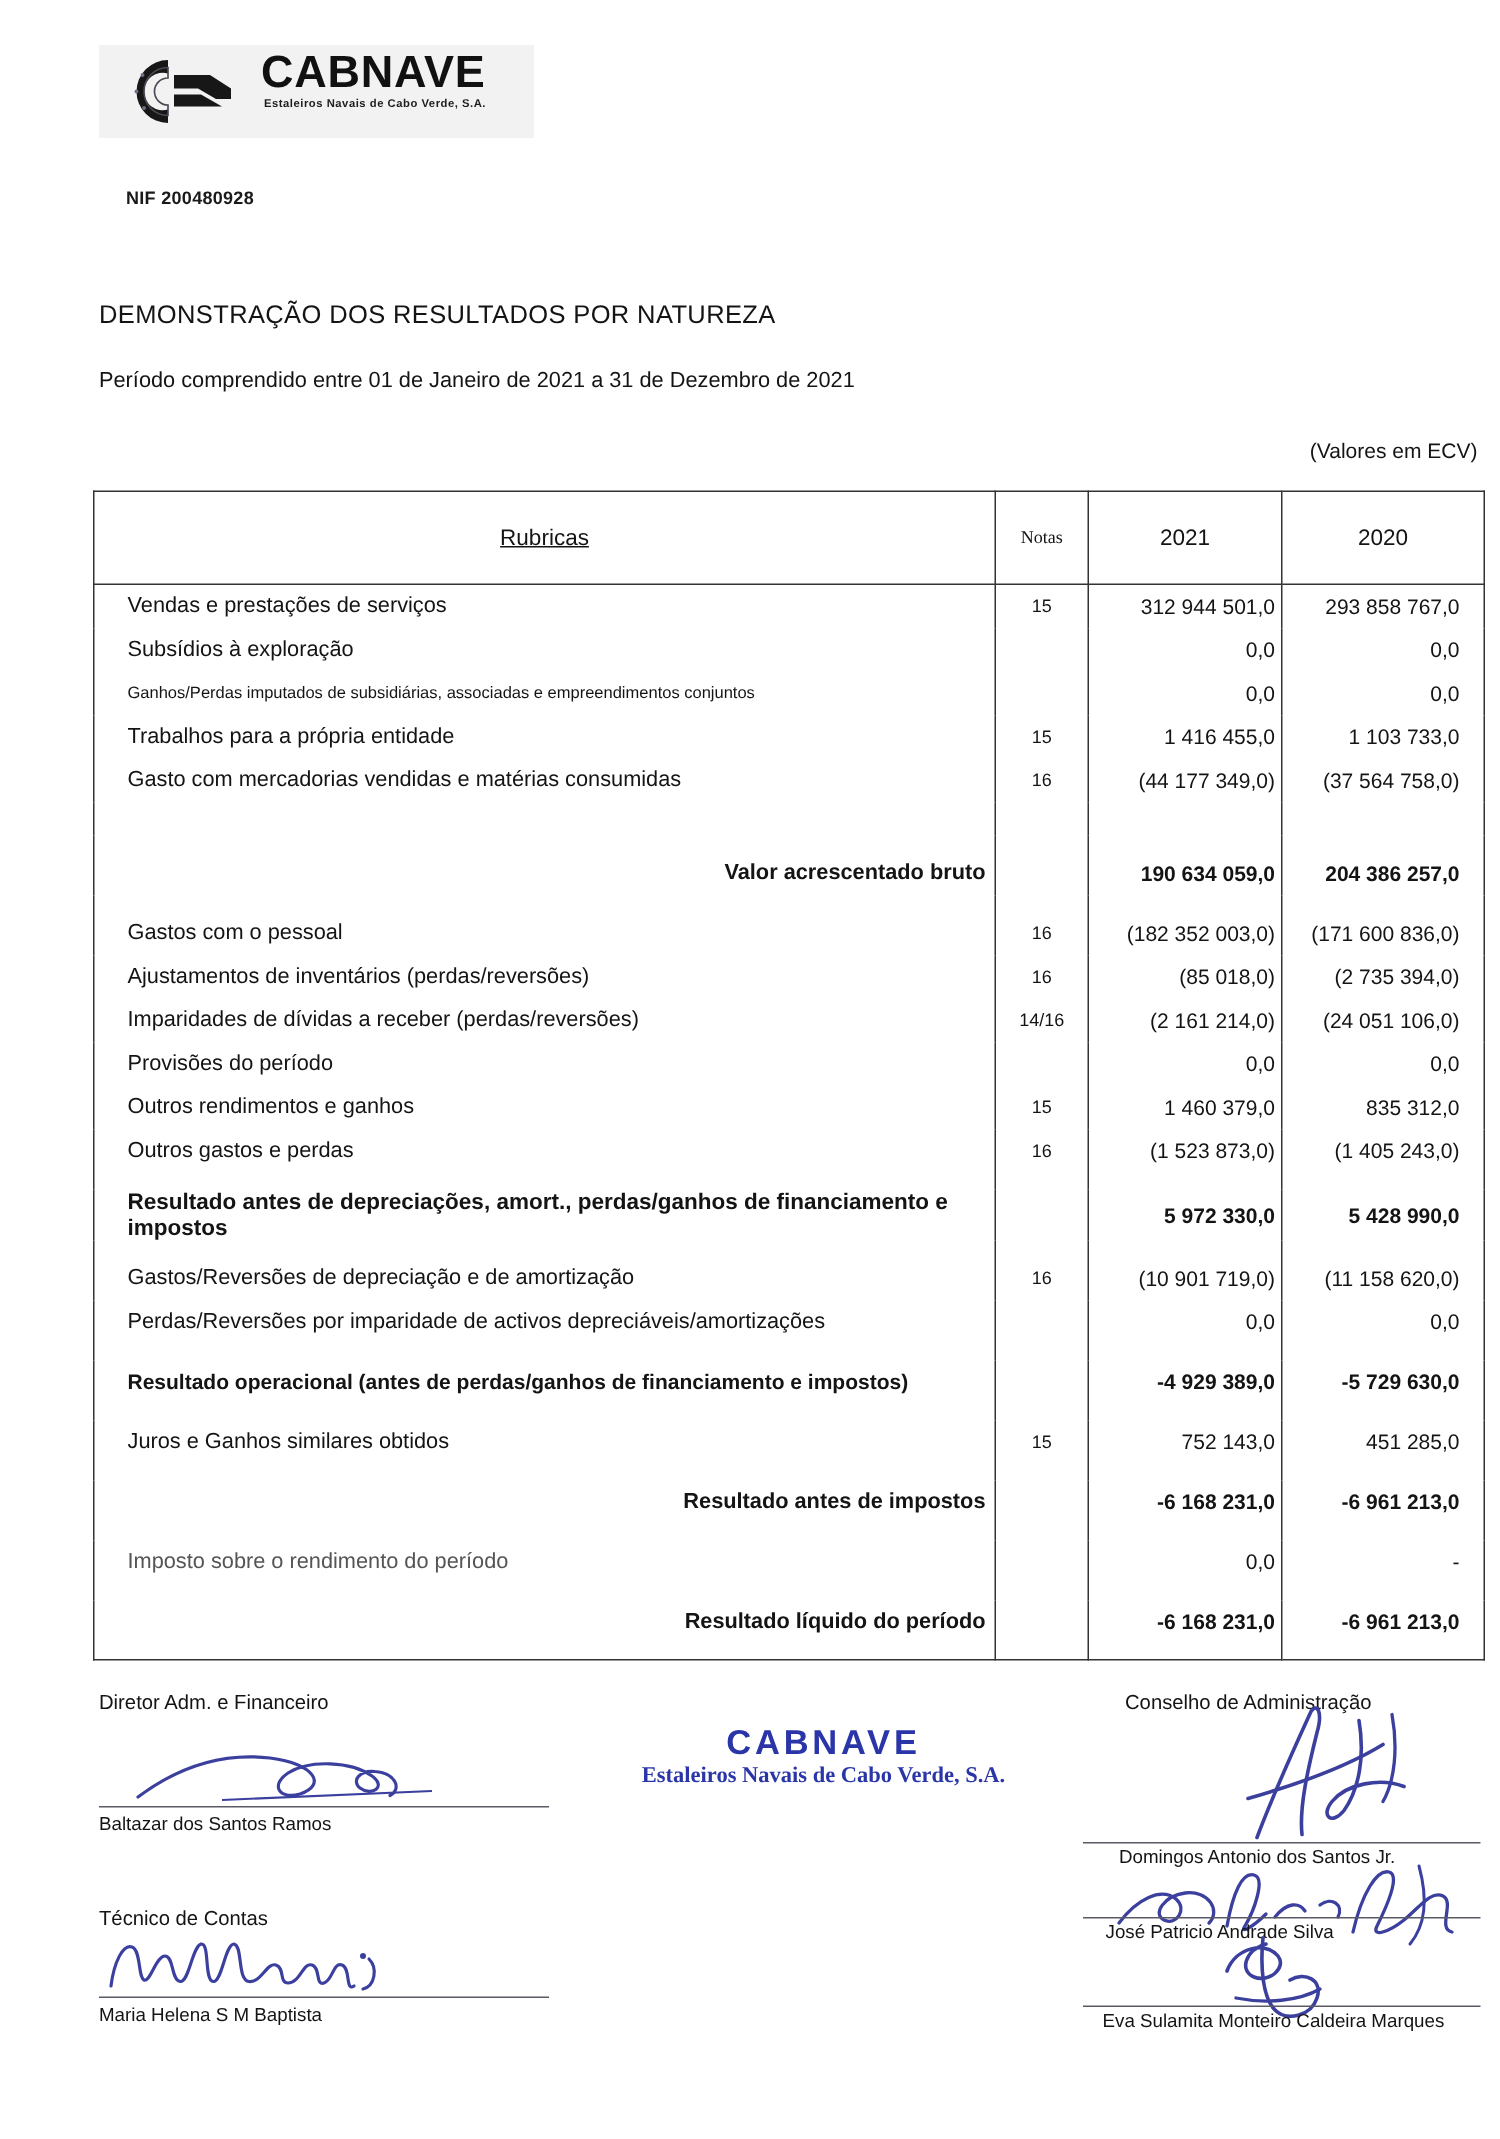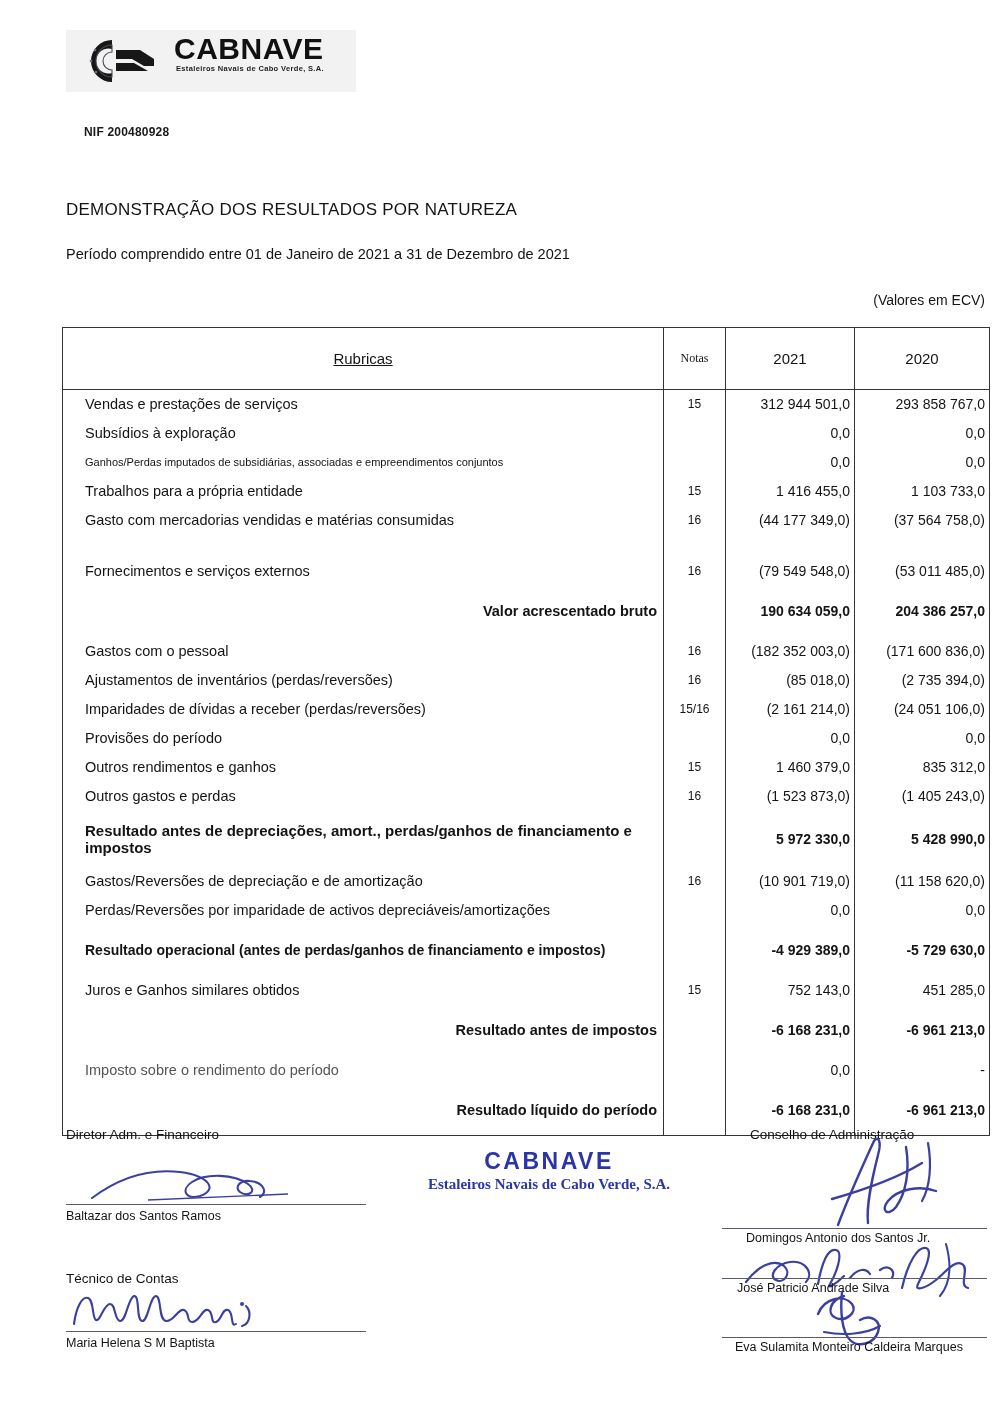--- a/index.html
+++ b/index.html
@@ -63,21 +63,21 @@
   }
   thead th.h-desc  { border-left:1.4px solid #333; border-right:1.1px solid #333; font-size:15px; text-align:center; color:#141414;text-decoration:underline;}
   thead th.h-notes { border-right:1.1px solid #333; font-size:12px; font-family:"Liberation Serif", serif; text-align:center; color:#141414;}
   thead th.h-y1    { border-right:1.1px solid #333; font-size:15px; text-align:center; color:#141414;}
   thead th.h-y2    { border-right:1.4px solid #333; font-size:15px; text-align:center; color:#141414;}
 
   tbody td { height:29px; }
   tbody td.d   { border-left:1.4px solid #333; border-right:1.1px solid #333; padding-left:22px; font-size:14.5px; color:#141414; }
   tbody td.n   { border-right:1.1px solid #333; text-align:center; font-size:12px; color:#141414; }
   tbody td.v1  { border-right:1.1px solid #333; text-align:right; padding-right:4px; font-size:14px; color:#141414; }
-  tbody td.v2  { border-right:1.4px solid #333; text-align:right; padding-right:4px; font-size:14px; color:#141414; }
+  tbody td.v2  { border-right:1.4px solid #333; text-align:right; padding-right:16px; font-size:14px; color:#141414; }
 
   tr.sum td.d { text-align:right; padding-right:6px; font-weight:bold; }
   tr.sum td.v1, tr.sum td.v2 { font-weight:bold; }
   tr.sum-left td.d { text-align:left; padding-left:22px; font-weight:bold; font-size:15px; }
   tr.sum-left td.v1, tr.sum-left td.v2 { font-weight:bold; }
   tr.sum-left2 td.d { text-align:left; padding-left:22px; font-weight:bold; font-size:14px; }
   tr.sum-left2 td.v1, tr.sum-left2 td.v2 { font-weight:bold; }
 
   tr.tiny td.d { font-size:11px; }
   tr.faint td.d { color:#555; }
@@ -173,26 +173,20 @@
           <td class="n"></td>
           <td class="v1"></td>
           <td class="v2"></td>
         </tr>
         <tr class="spacer">
           <td class="d"></td>
           <td class="n"></td>
           <td class="v1"></td>
           <td class="v2"></td>
         </tr>
-        <tr>
-          <td class="d">Fornecimentos e serviços externos</td>
-          <td class="n">16</td>
-          <td class="v1">(79 549 548,0)</td>
-          <td class="v2">(53 011 485,0)</td>
-        </tr>
         <tr class="spacer">
           <td class="d"></td>
           <td class="n"></td>
           <td class="v1"></td>
           <td class="v2"></td>
         </tr>
         <tr class="sum">
           <td class="d">Valor acrescentado bruto</td>
           <td class="n"></td>
           <td class="v1">190 634 059,0</td>
@@ -211,21 +205,21 @@
           <td class="v2">(171 600 836,0)</td>
         </tr>
         <tr>
           <td class="d">Ajustamentos de inventários (perdas/reversões)</td>
           <td class="n">16</td>
           <td class="v1">(85 018,0)</td>
           <td class="v2">(2 735 394,0)</td>
         </tr>
         <tr>
           <td class="d">Imparidades de dívidas a receber (perdas/reversões)</td>
-          <td class="n">15/16</td>
+          <td class="n">14/16</td>
           <td class="v1">(2 161 214,0)</td>
           <td class="v2">(24 051 106,0)</td>
         </tr>
         <tr>
           <td class="d">Provisões do período</td>
           <td class="n"></td>
           <td class="v1">0,0</td>
           <td class="v2">0,0</td>
         </tr>
         <tr>

